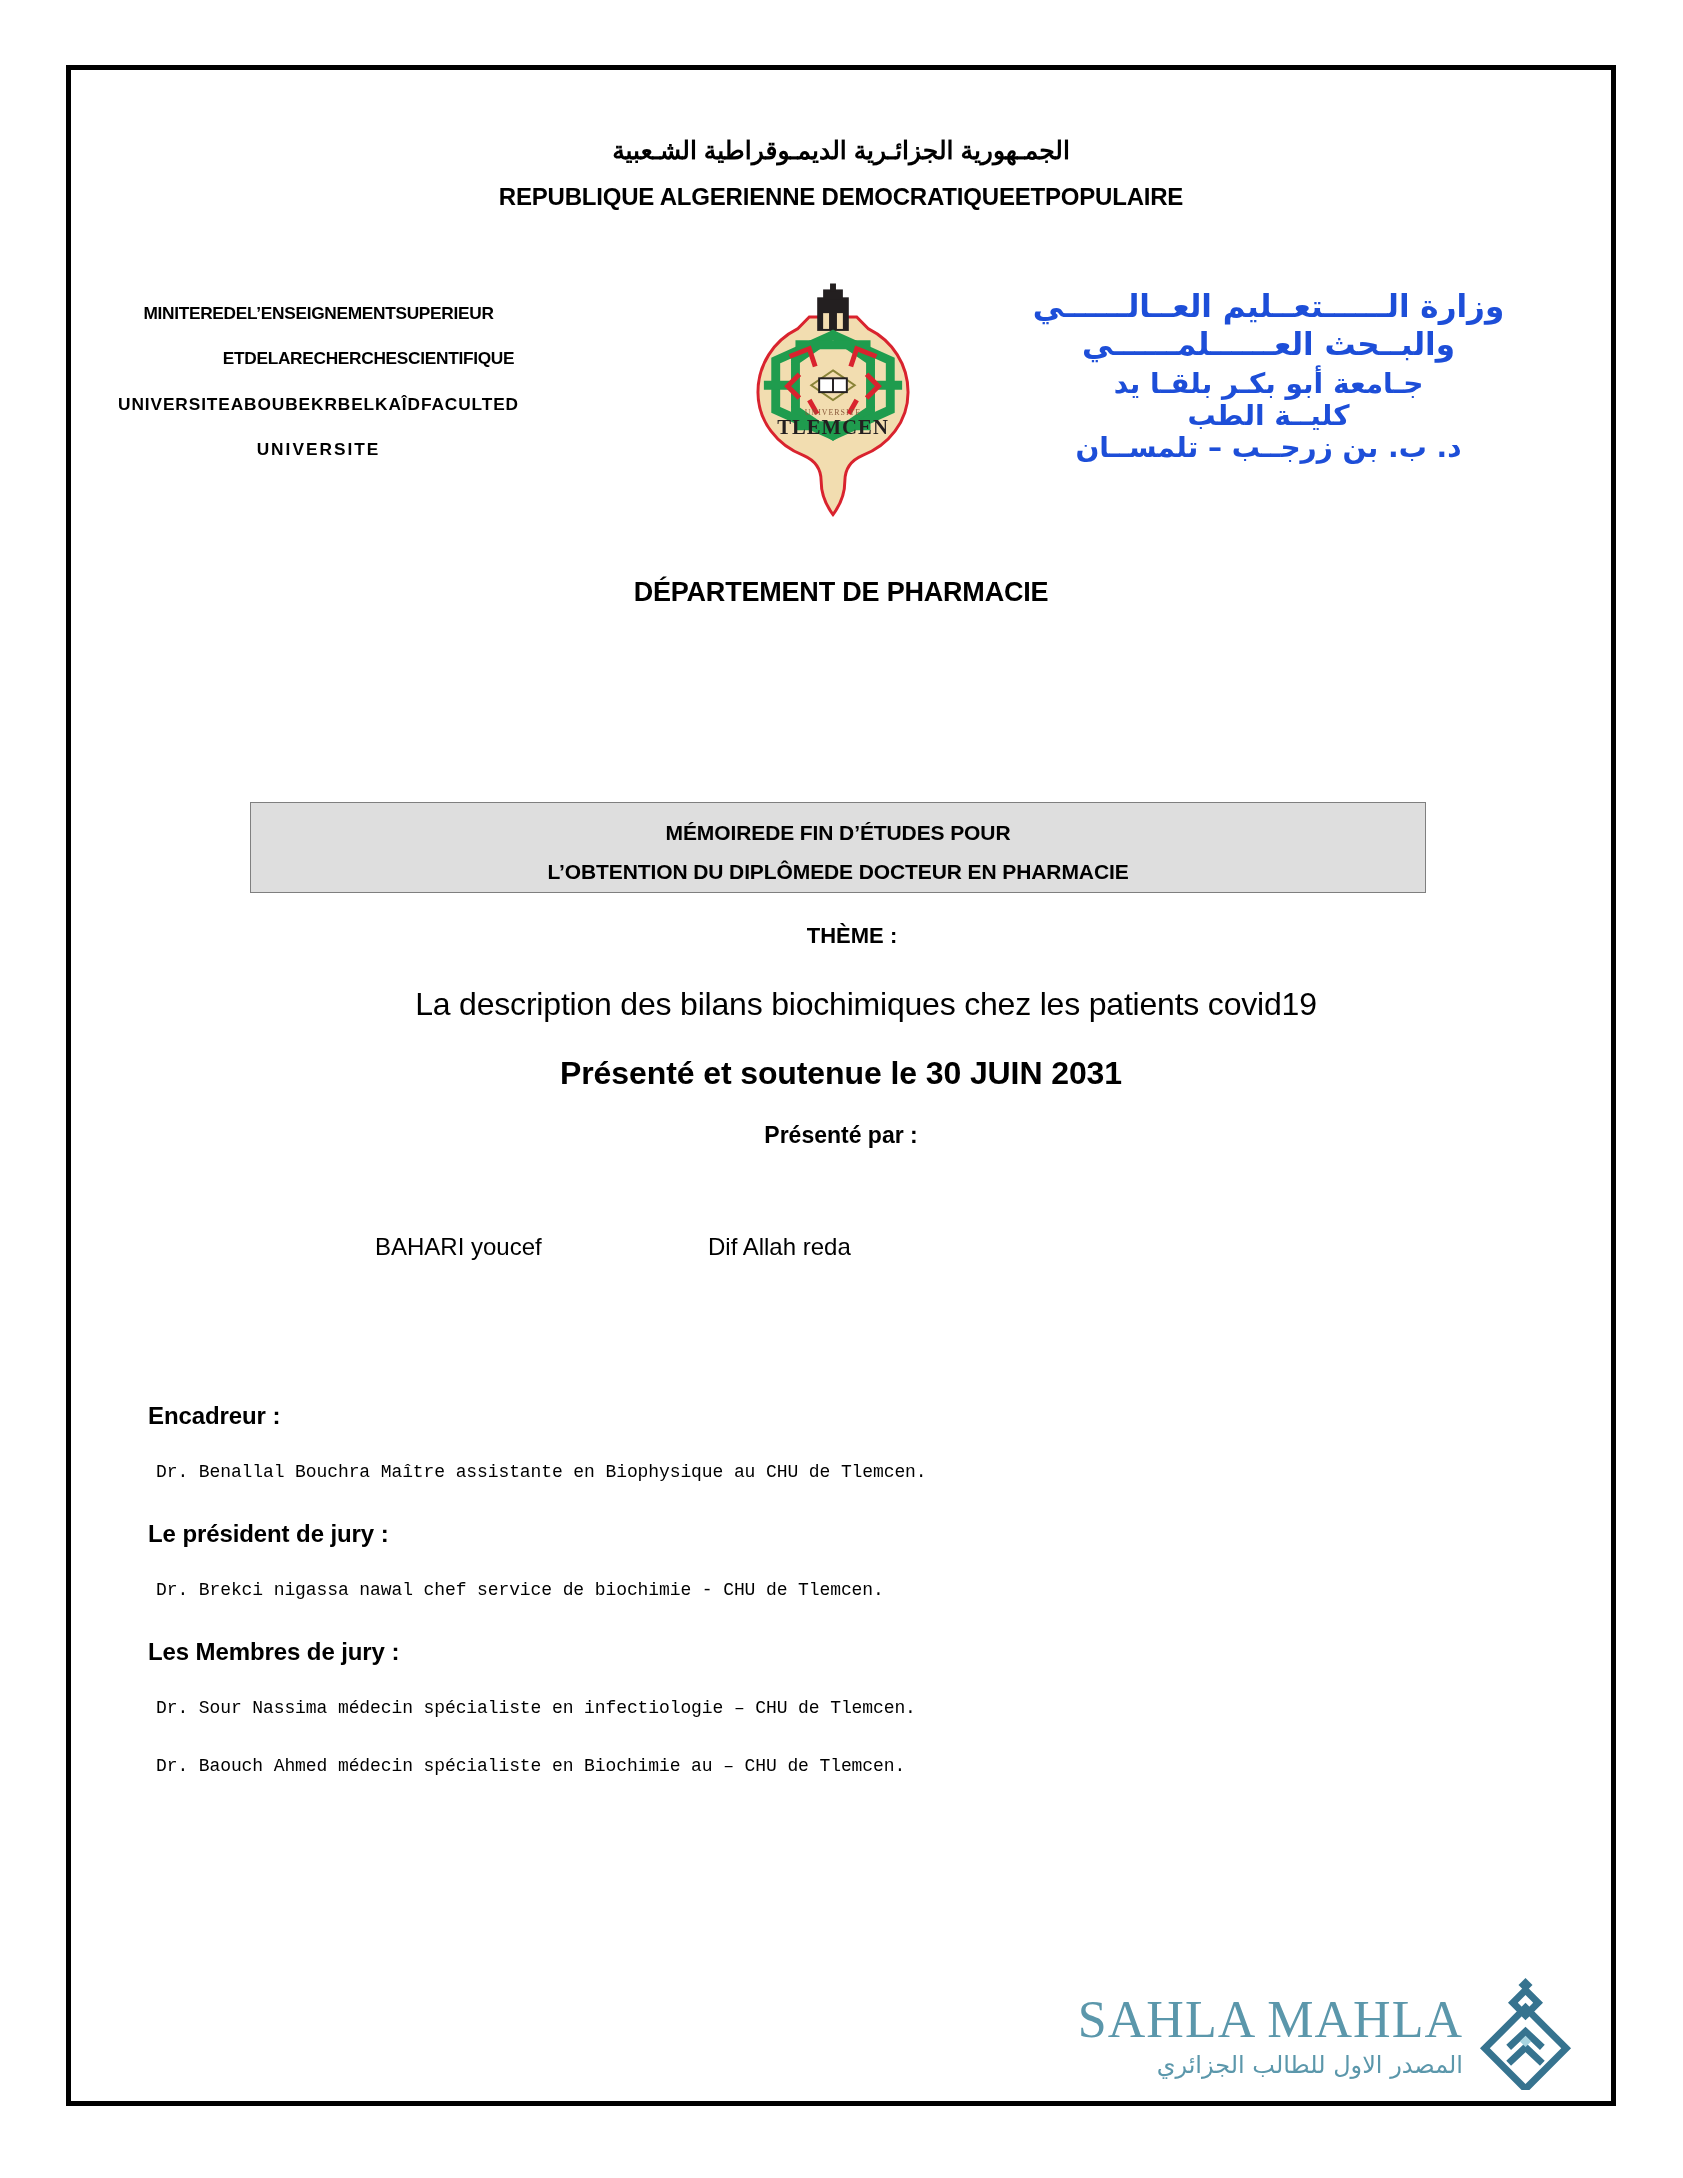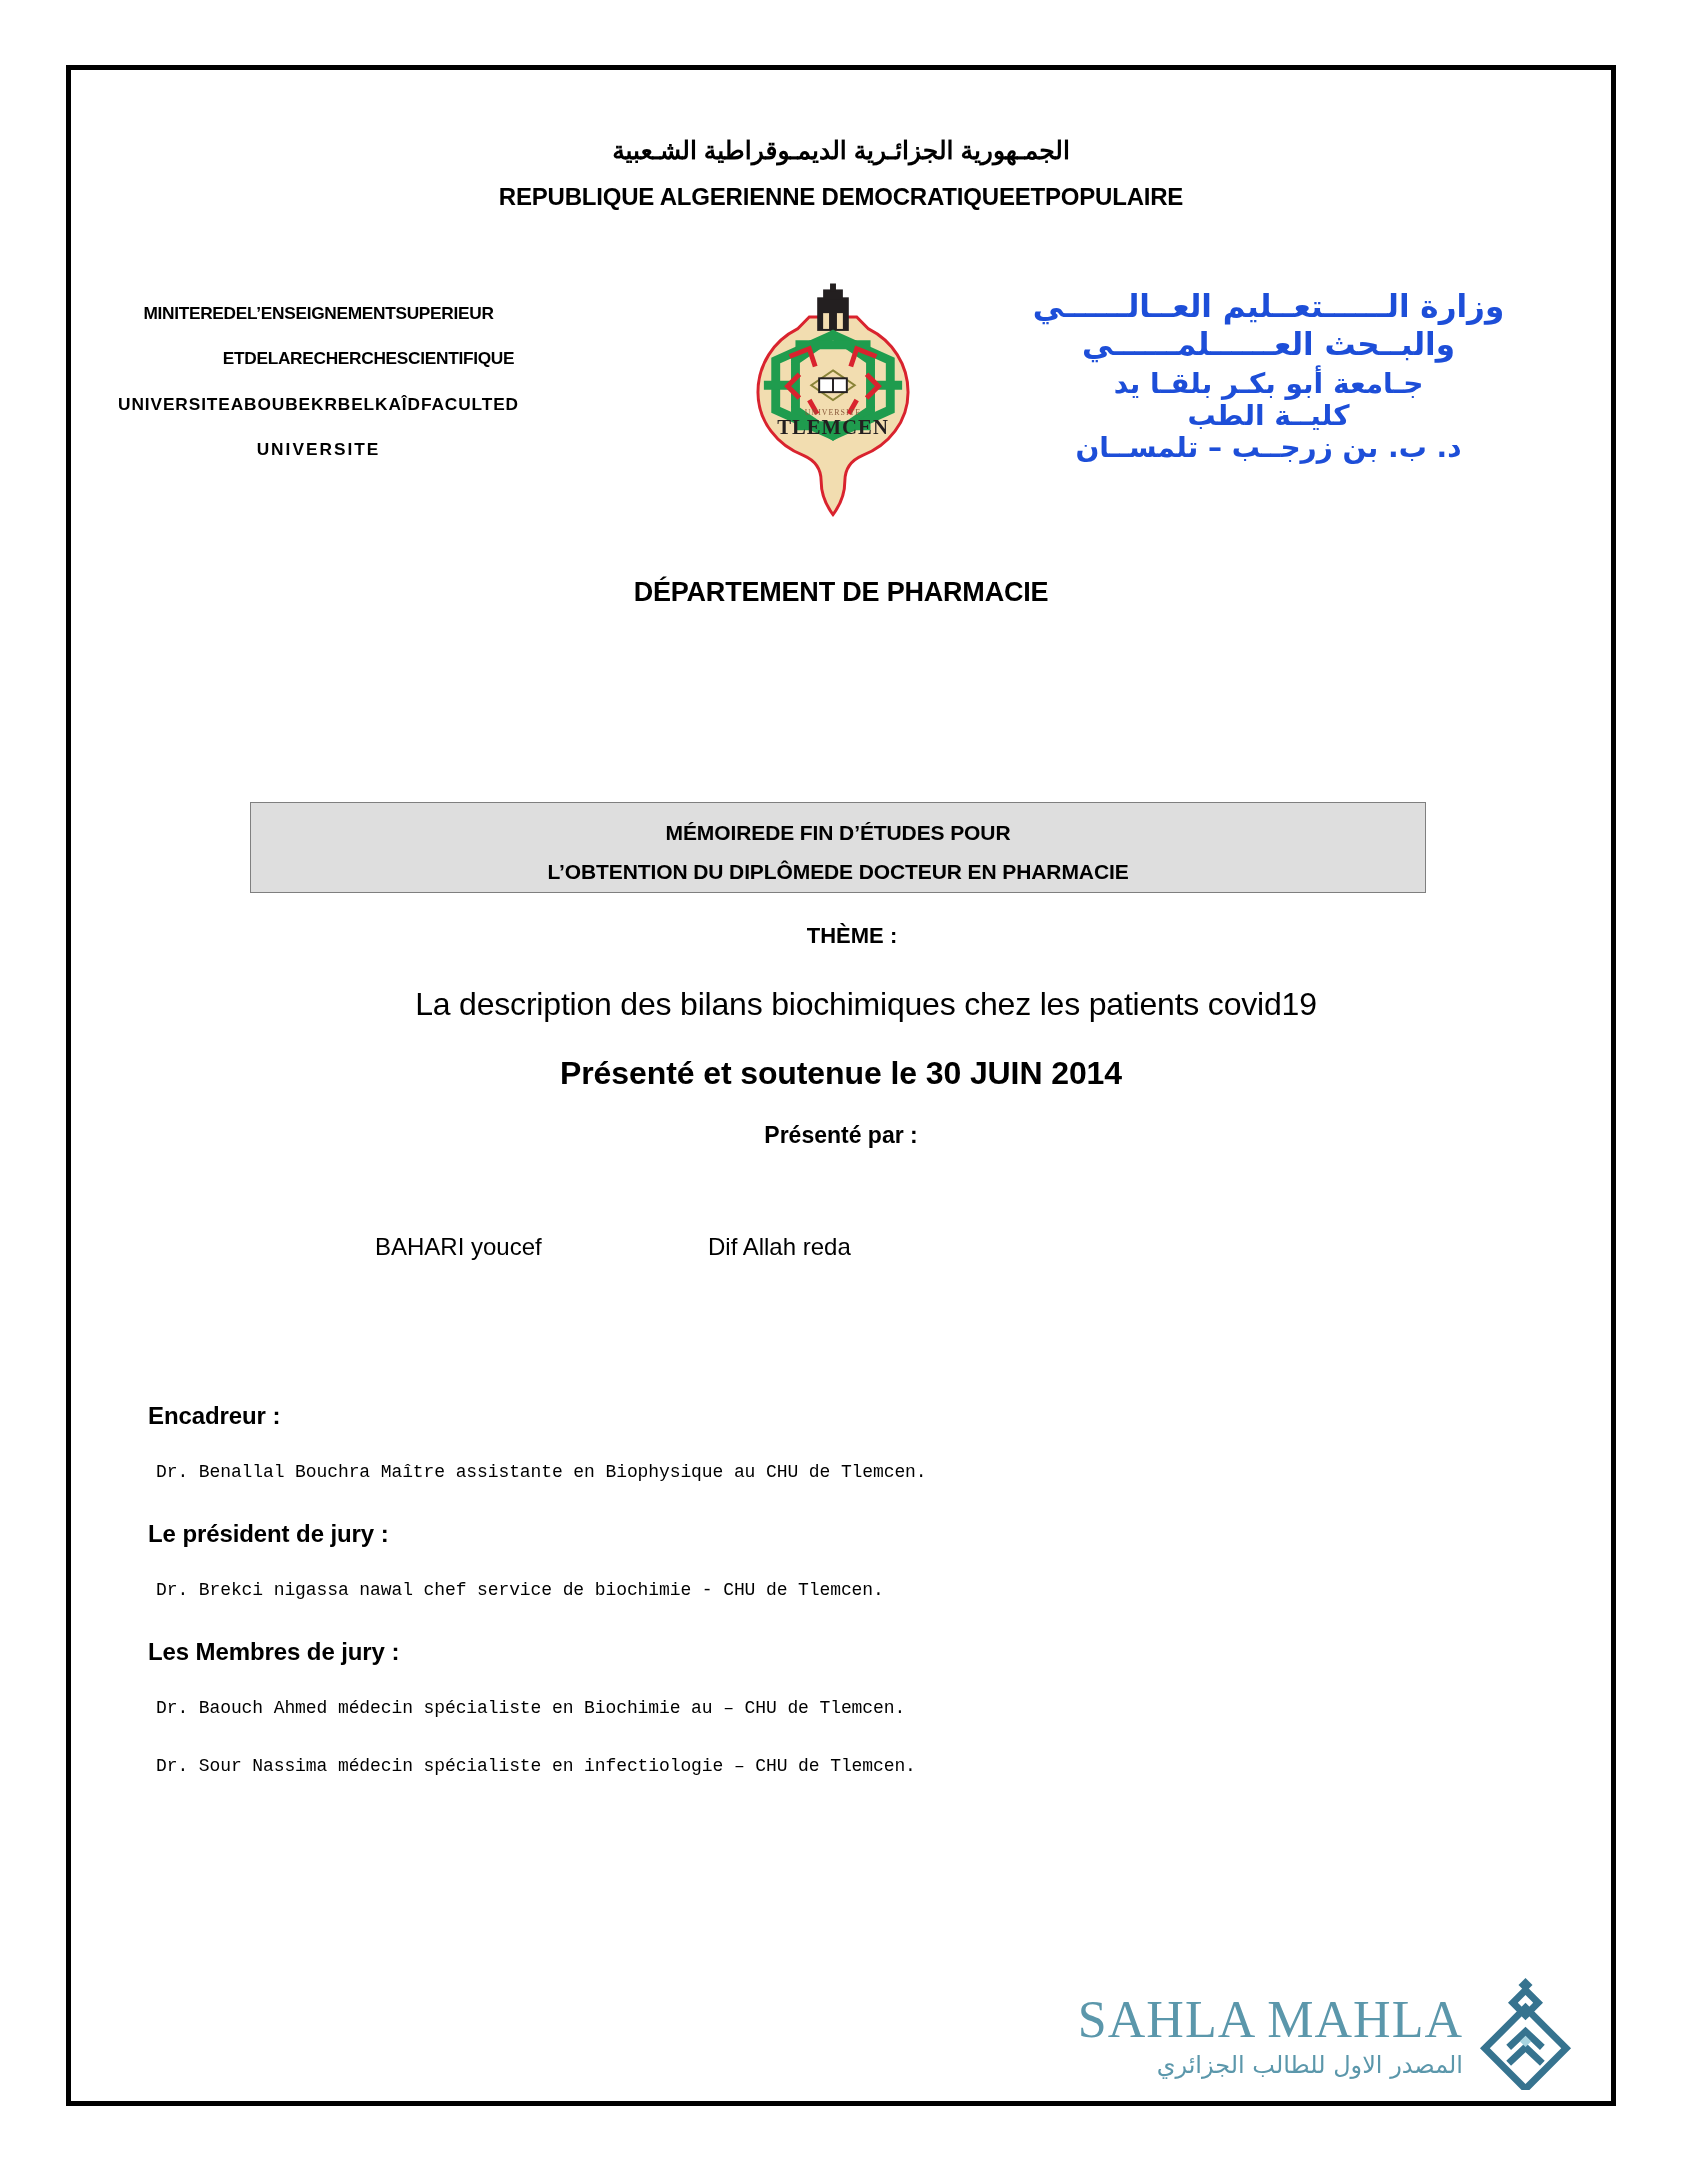--- a/index.html
+++ b/index.html
@@ -338,36 +338,36 @@
 
     <div class="departement">DÉPARTEMENT DE PHARMACIE</div>
 
     <div class="memo-box">
       <div class="memo-line a">MÉMOIREDE FIN D’ÉTUDES POUR</div>
       <div class="memo-line b">L’OBTENTION DU DIPLÔMEDE DOCTEUR EN PHARMACIE</div>
     </div>
 
     <div class="theme-label">THÈME :</div>
     <div class="theme-title">La description des bilans biochimiques chez les patients covid19</div>
-    <div class="defense-line">Présenté et soutenue le 30 JUIN 2014</div>
+    <div class="defense-line">Présenté et soutenue le 30 JUIN 2031</div>
     <div class="presented-by">Présenté par :</div>
 
     <div class="authors">
       <div class="author a1">BAHARI youcef</div>
       <div class="author a2">Dif Allah reda</div>
     </div>
 
     <div class="jury">
       <p class="jury-heading">Encadreur :</p>
       <p class="jury-entry">Dr. Benallal Bouchra Maître assistante en Biophysique au CHU de Tlemcen.</p>
       <p class="jury-heading">Le président de jury :</p>
       <p class="jury-entry">Dr. Brekci nigassa nawal chef service de biochimie - CHU de Tlemcen.</p>
       <p class="jury-heading">Les Membres de jury :</p>
+      <p class="jury-entry">Dr.  Sour Nassima  médecin spécialiste en infectiologie – CHU de Tlemcen.</p>
       <p class="jury-entry">Dr. Baouch Ahmed  médecin spécialiste en Biochimie au – CHU de Tlemcen.</p>
-      <p class="jury-entry">Dr.  Sour Nassima  médecin spécialiste en infectiologie – CHU de Tlemcen.</p>
     </div>
 
     <div class="watermark">
       <div class="wm-text">SAHLA MAHLA</div>
       <div class="wm-sub">المصدر الاول للطالب الجزائري</div>
       <div class="wm-mark">
         <svg viewBox="0 0 112 115" width="111" height="114" aria-hidden="true">
           <g fill="none" stroke="#36738f" stroke-width="7">
 
             <rect x="50" y="4" width="10" height="10" transform="rotate(45 55 9)" fill="#36738f" stroke="none"></rect>

